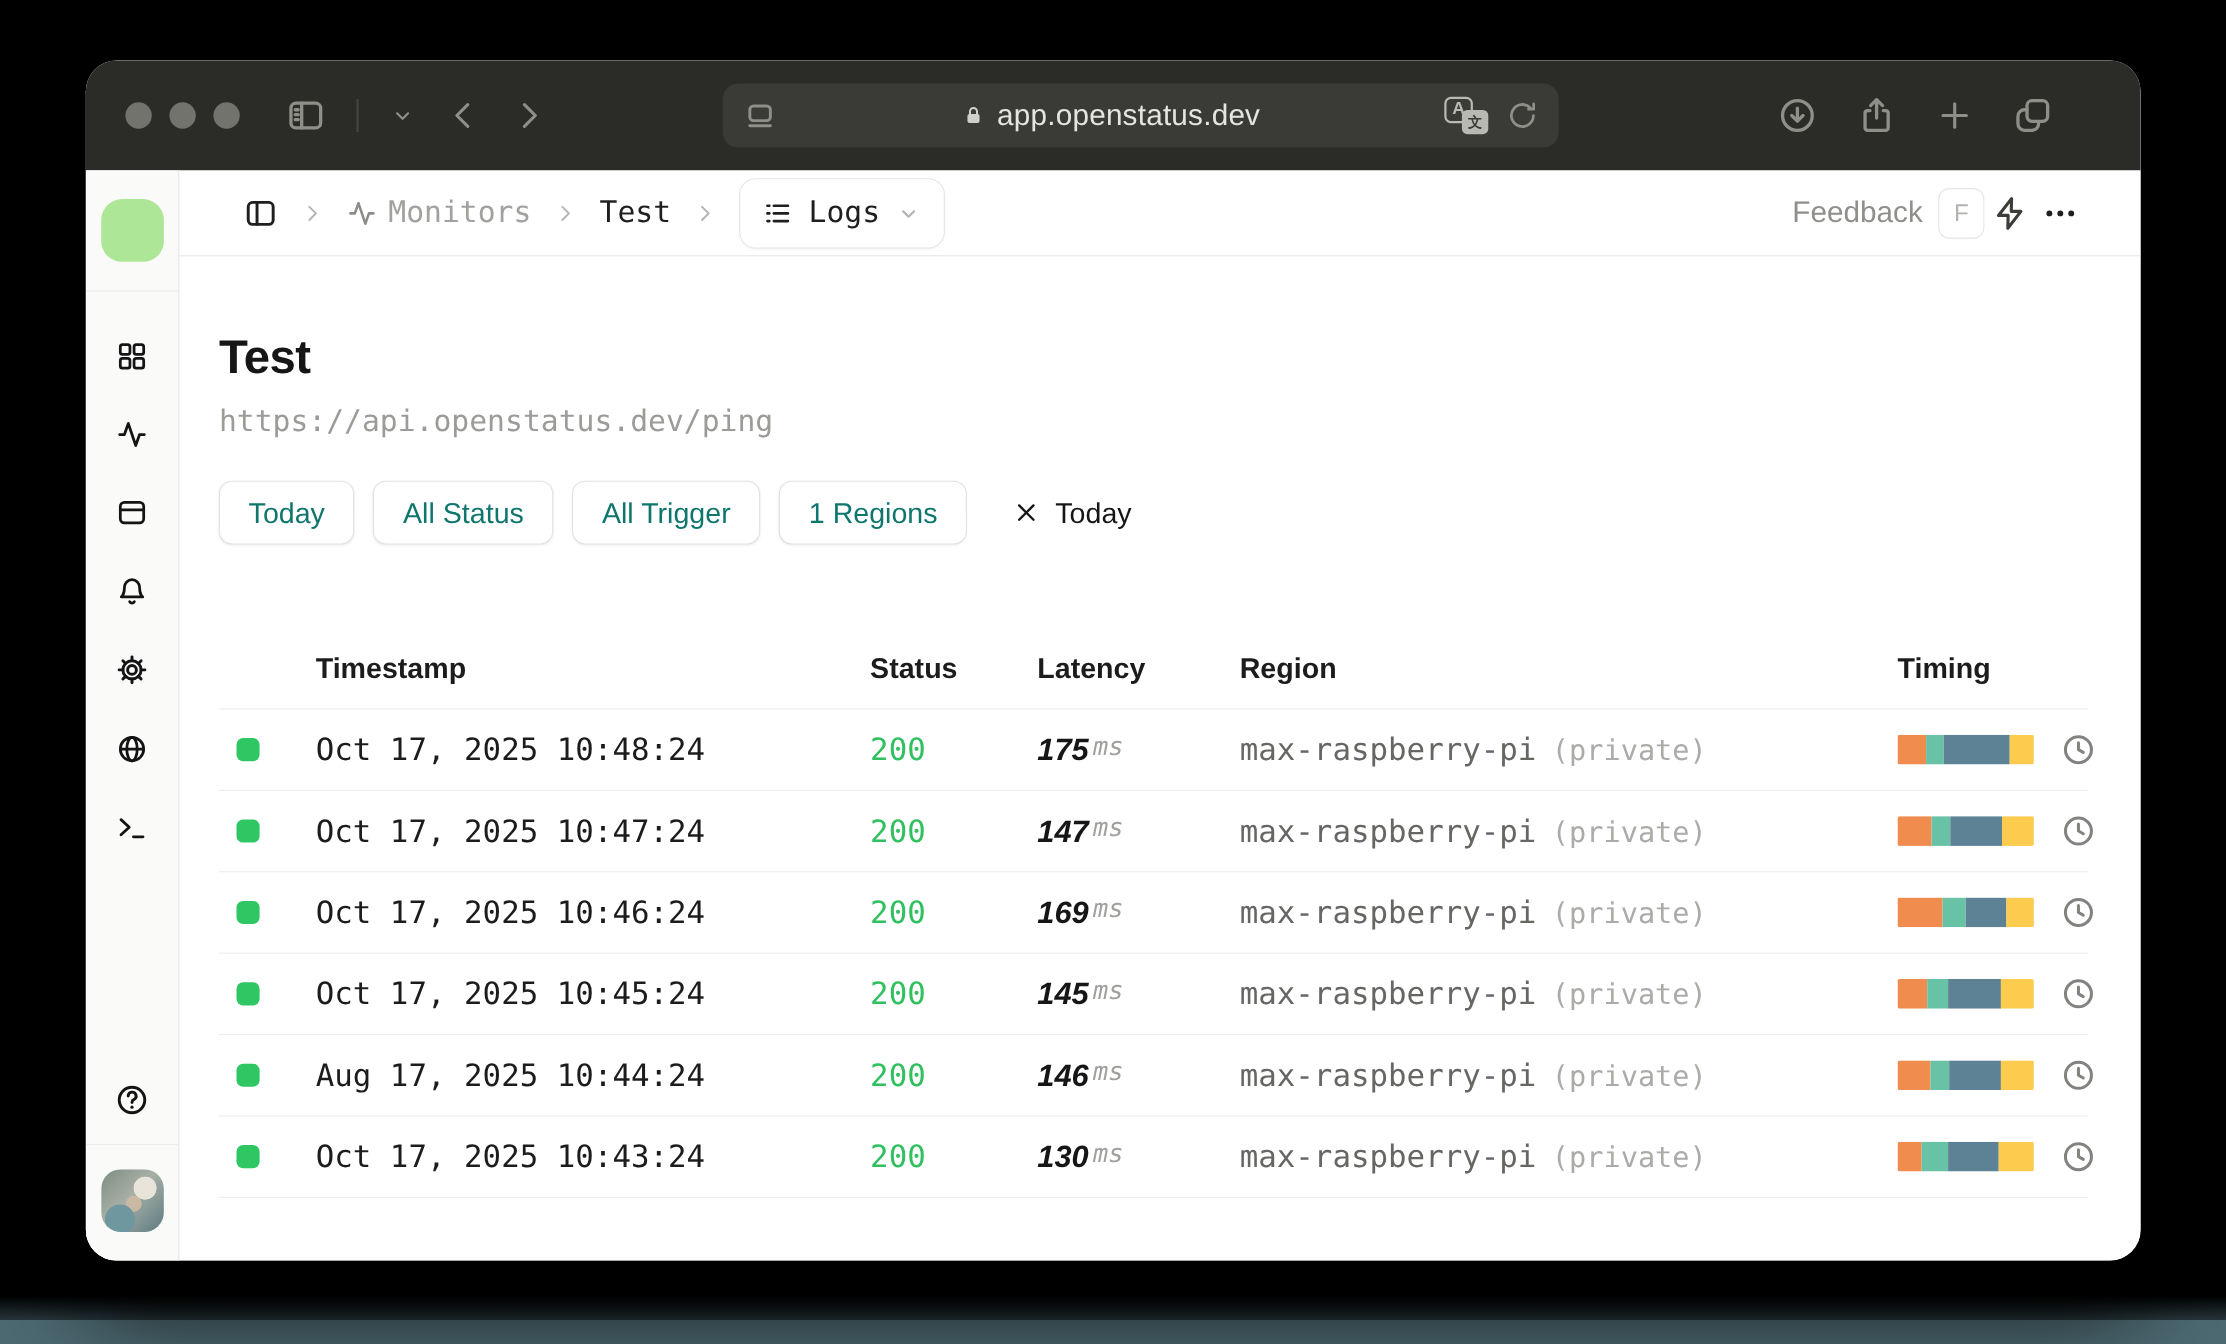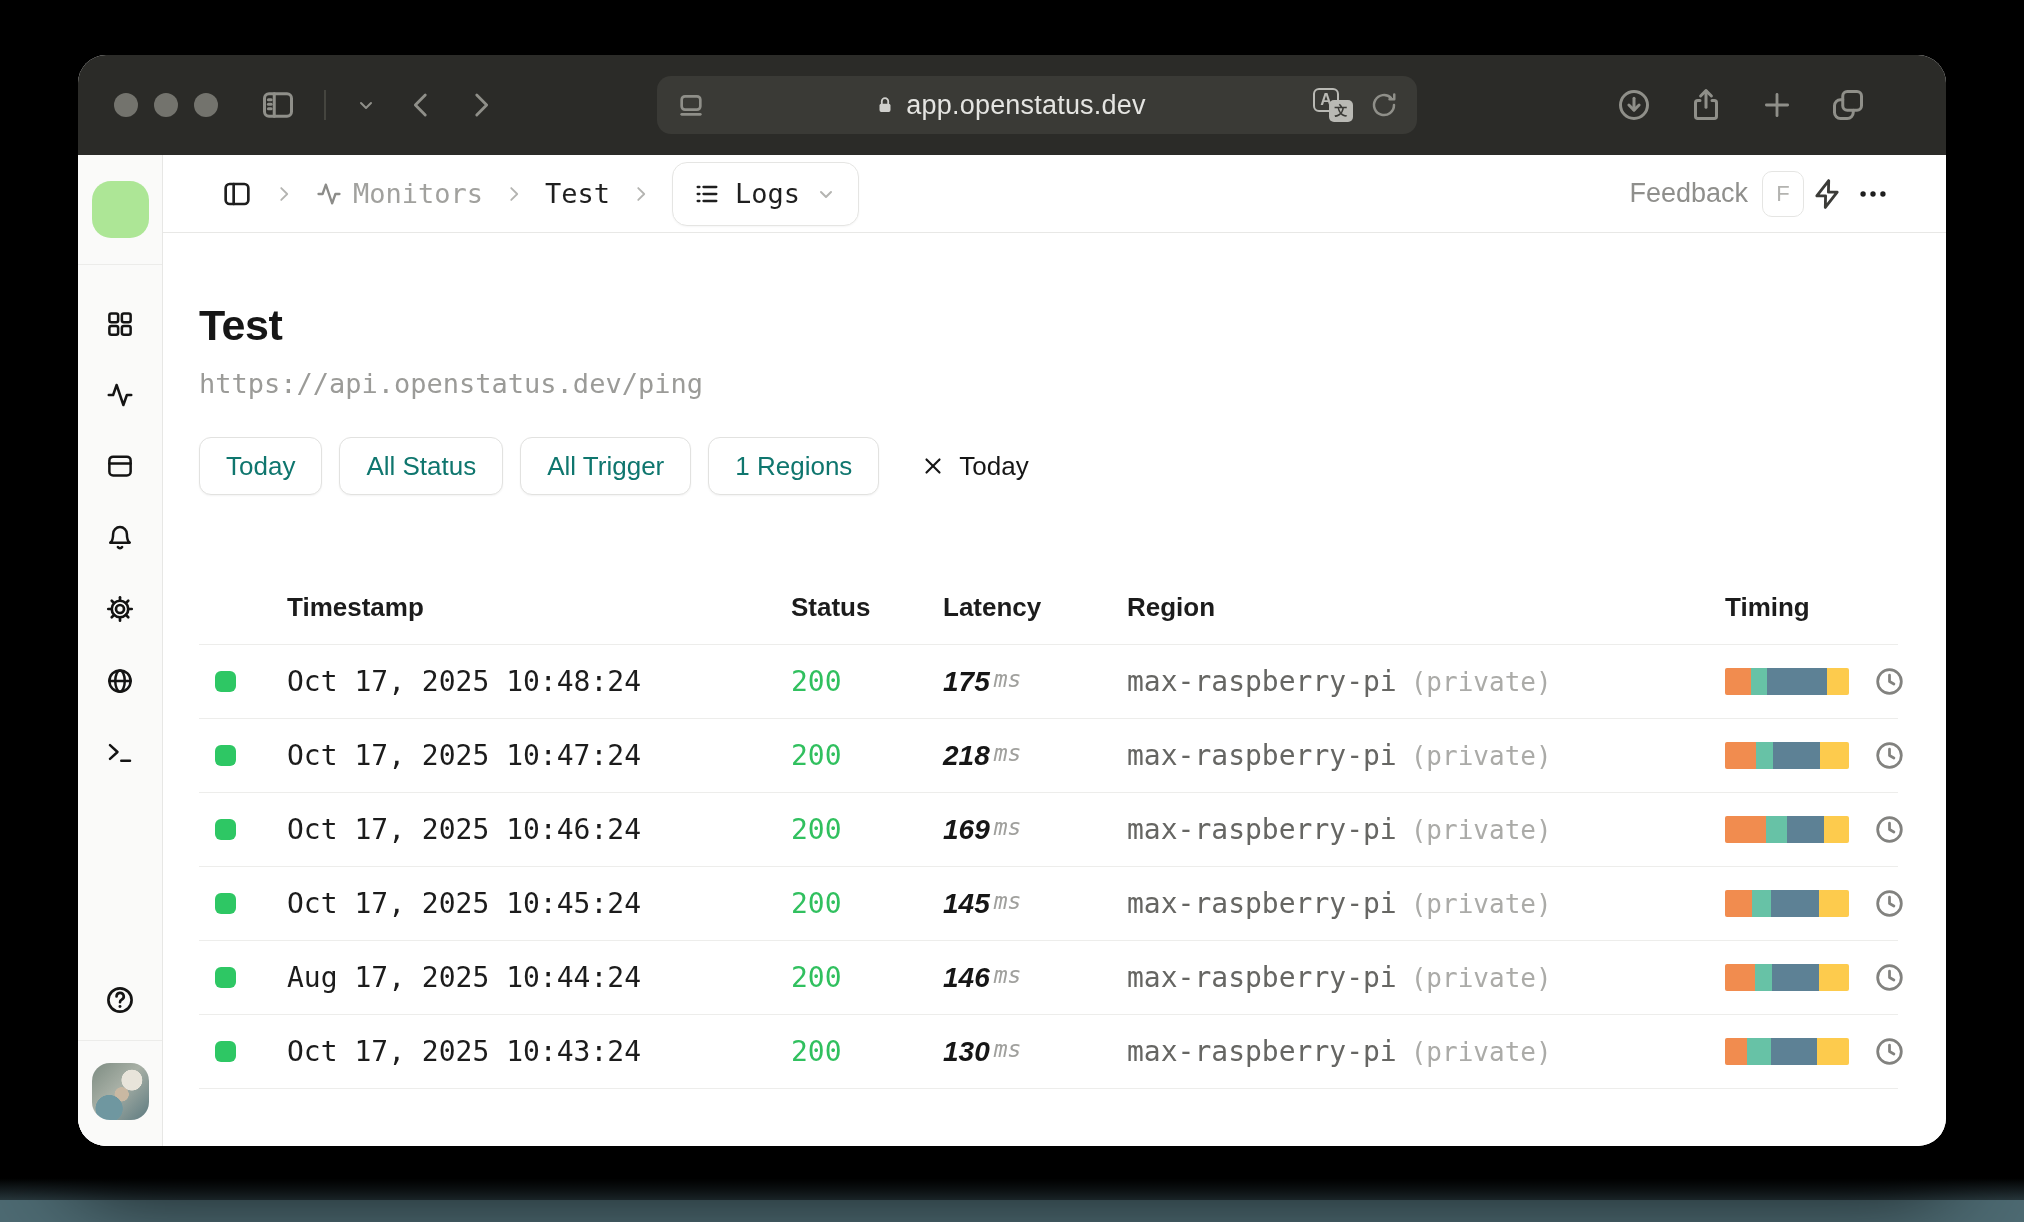--- a/index.html
+++ b/index.html
@@ -417,21 +417,21 @@
     </div>
   </div>
 
   <div class="trow">
     <div class="cell-ind">
                   <span class="dot-ind" style="background: rgb(46, 199, 100);"></span>
                 </div>
     <div class="mono cell-ts">Oct 17, 2025 10:47:24</div>
     <div class="mono cell-status" style="color: rgb(49, 192, 95);">200</div>
     <div class="cell-lat">
-      <span>218</span>
+      <span>147</span>
       <span class="lat-unit">ms</span>
     </div>
     <div class="mono cell-region">
       <span>max-raspberry-pi</span>
       <span class="region-private">(private)</span>
     </div>
     <div class="cell-timing">
                   <div class="timing-bar">
                     <span style="width: 25%; background: rgb(241, 140, 79);"></span>
                     <span style="width: 14%; background: rgb(103, 194, 166);"></span>

